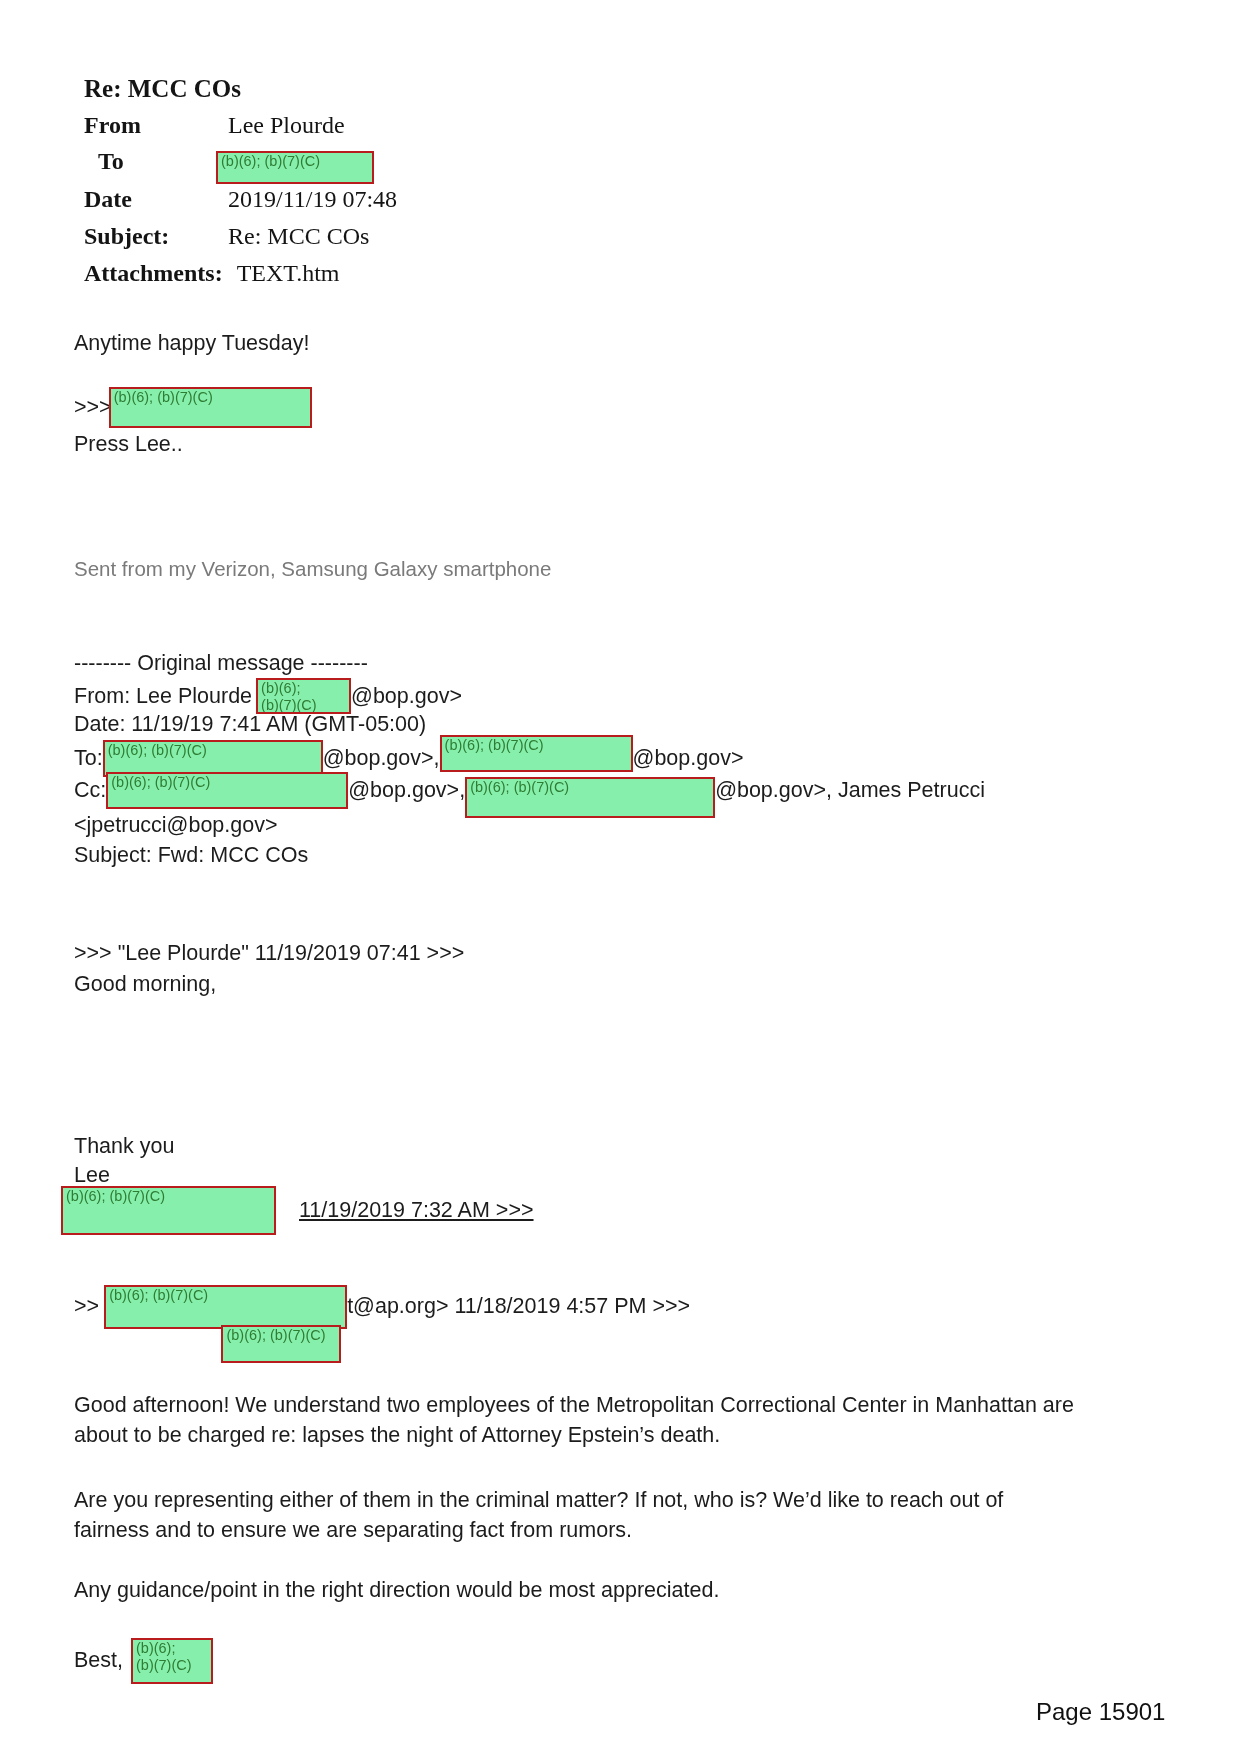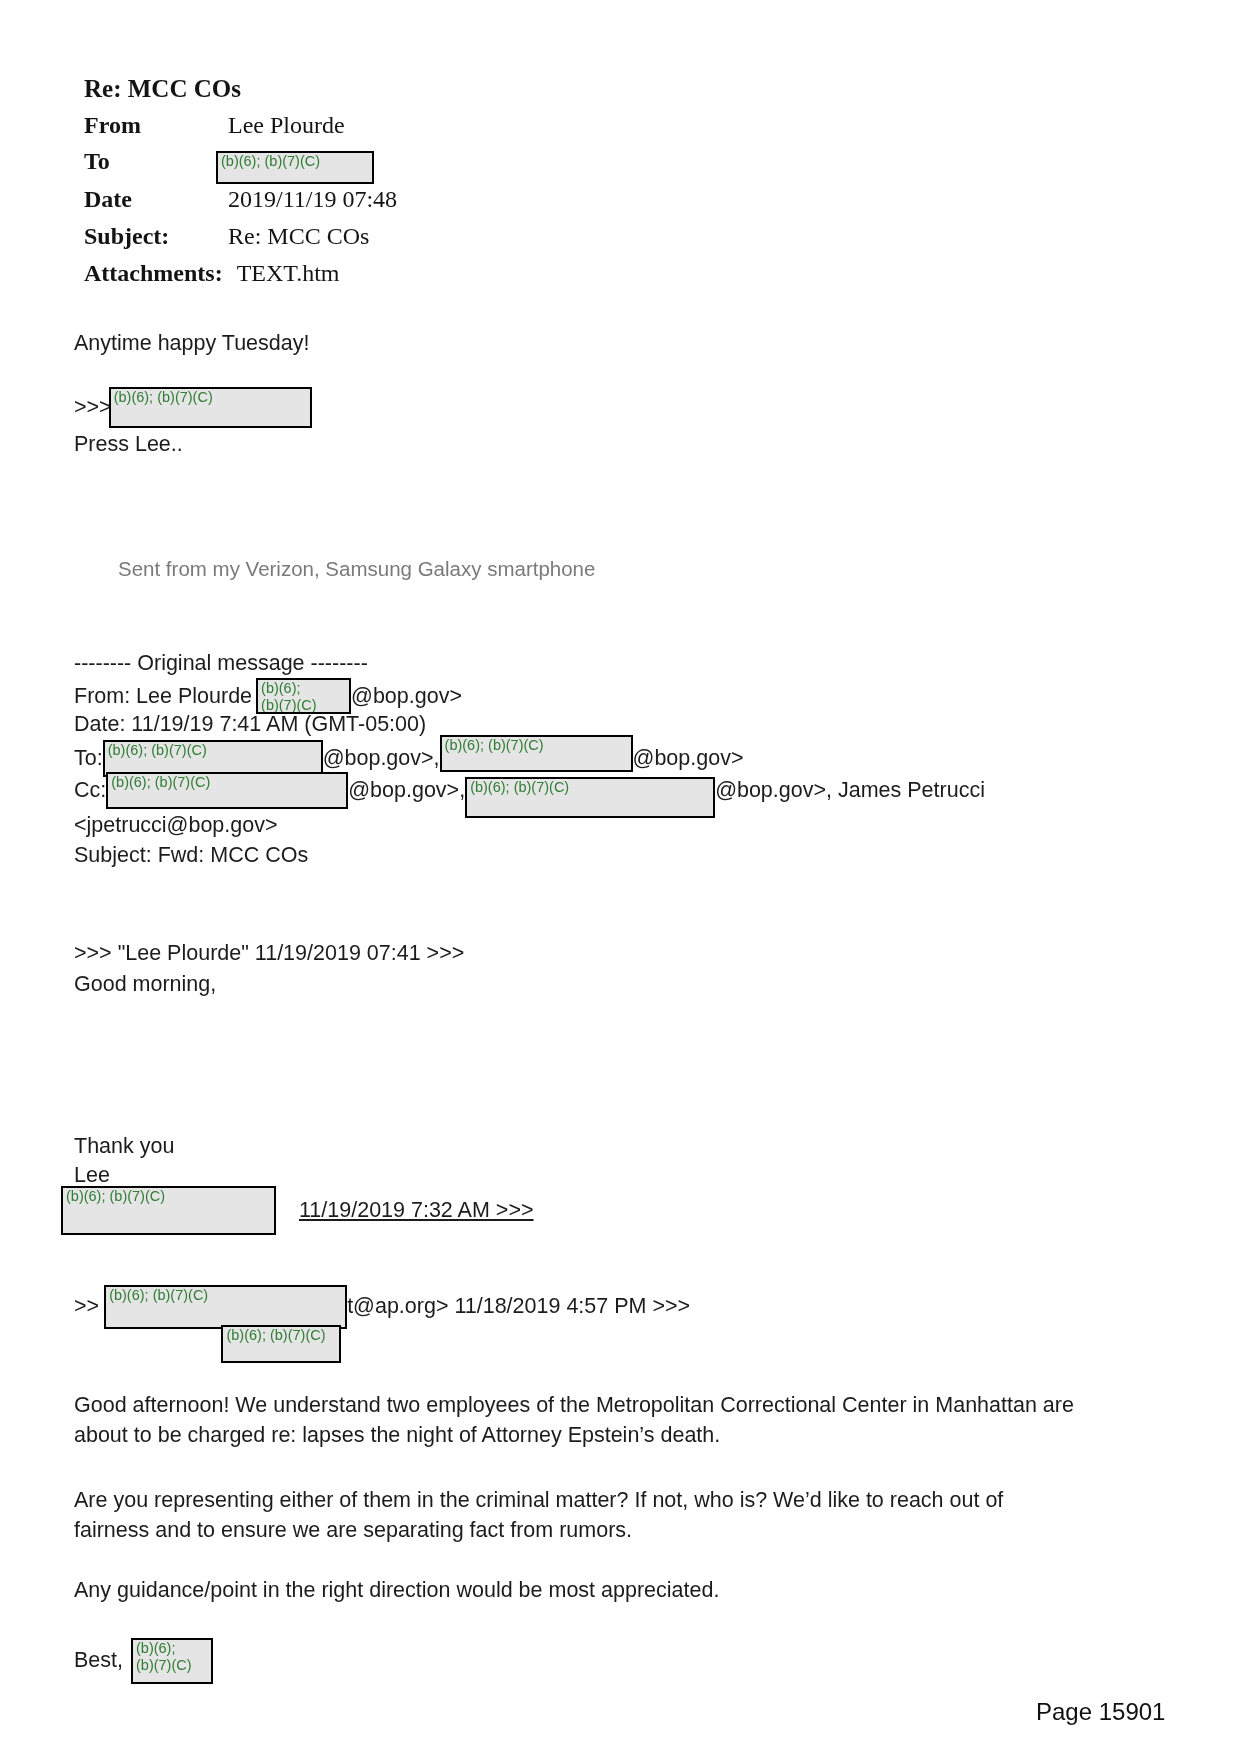--- a/index.html
+++ b/index.html
@@ -15,26 +15,26 @@
   
   .hdr{font-family:"Liberation Serif","DejaVu Serif",serif;font-size:24px;color:#141414;}
   .hdr-title{font-weight:bold;font-size:25px;}
   .hdr-label{font-weight:bold;display:inline-block;min-width:144px;}
   .hdr-label.wide{min-width:0;margin-right:14px;}
   .hdr-value{font-weight:normal;}
   
   .line{font-size:21.5px;color:#1c1c1c;white-space:nowrap;}
   .flexline{display:flex;align-items:center;white-space:nowrap;font-size:21.5px;color:#1c1c1c;}
   .para{font-size:21.5px;line-height:30px;color:#1c1c1c;white-space:pre-wrap;}
-  .gray{color:#7a7a7a;font-size:20.5px;margin-left:44px;}
+  .gray{color:#7a7a7a;font-size:20.5px;}
   
   .redact{
     position:relative;display:inline-block;
-    background:#e5e5e5;
-    border:2px solid #000000;
+    background:#86efac;
+    border:2px solid #b91c1c;
     box-sizing:border-box;
     overflow:hidden;
     flex:0 0 auto;
   }
   .redact .rlabel{
     position:absolute;top:0px;left:3px;
     font-family:"Liberation Sans",sans-serif;
     font-size:14.5px;line-height:17px;
     color:#2f7d33;
     white-space:nowrap;
@@ -46,21 +46,21 @@
 
 <div class="page">
 
   
   <div class="abs hdr hdr-title" style="left:84px;top:75px;">Re: MCC COs</div>
 
   <div class="abs hdr" style="left:84px;top:112px;">
     <span class="hdr-label">From</span><span class="hdr-value">Lee Plourde</span>
   </div>
 
-  <div class="abs hdr" style="left:84px;top:148px;">
+  <div class="abs hdr" style="left:98px;top:148px;">
     <span class="hdr-label">To</span>
   </div>
   <span class="redact abs" style="left:216px;top:146px;width:158px;height:33px;">
     <span class="rlabel">(b)(6); (b)(7)(C)</span>
   </span>
 
   <div class="abs hdr" style="left:84px;top:186px;">
     <span class="hdr-label">Date</span><span class="hdr-value">2019/11/19 07:48</span>
   </div>
 

